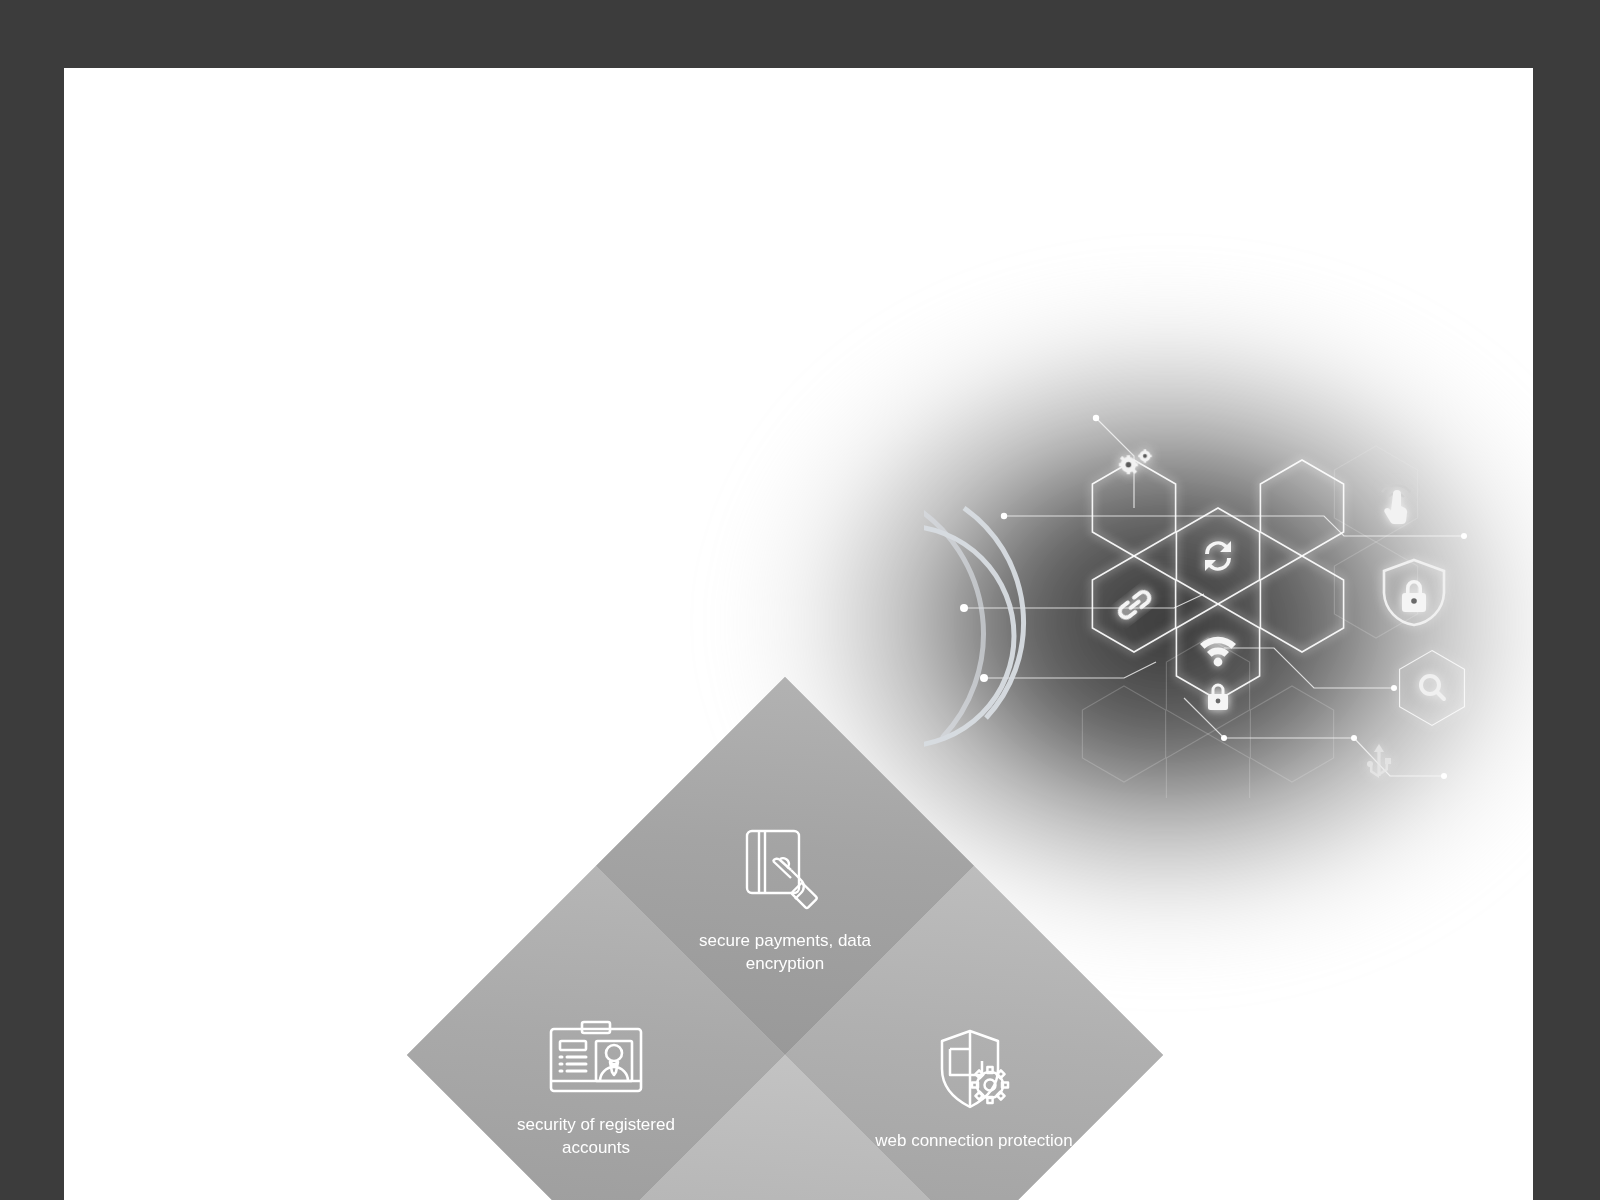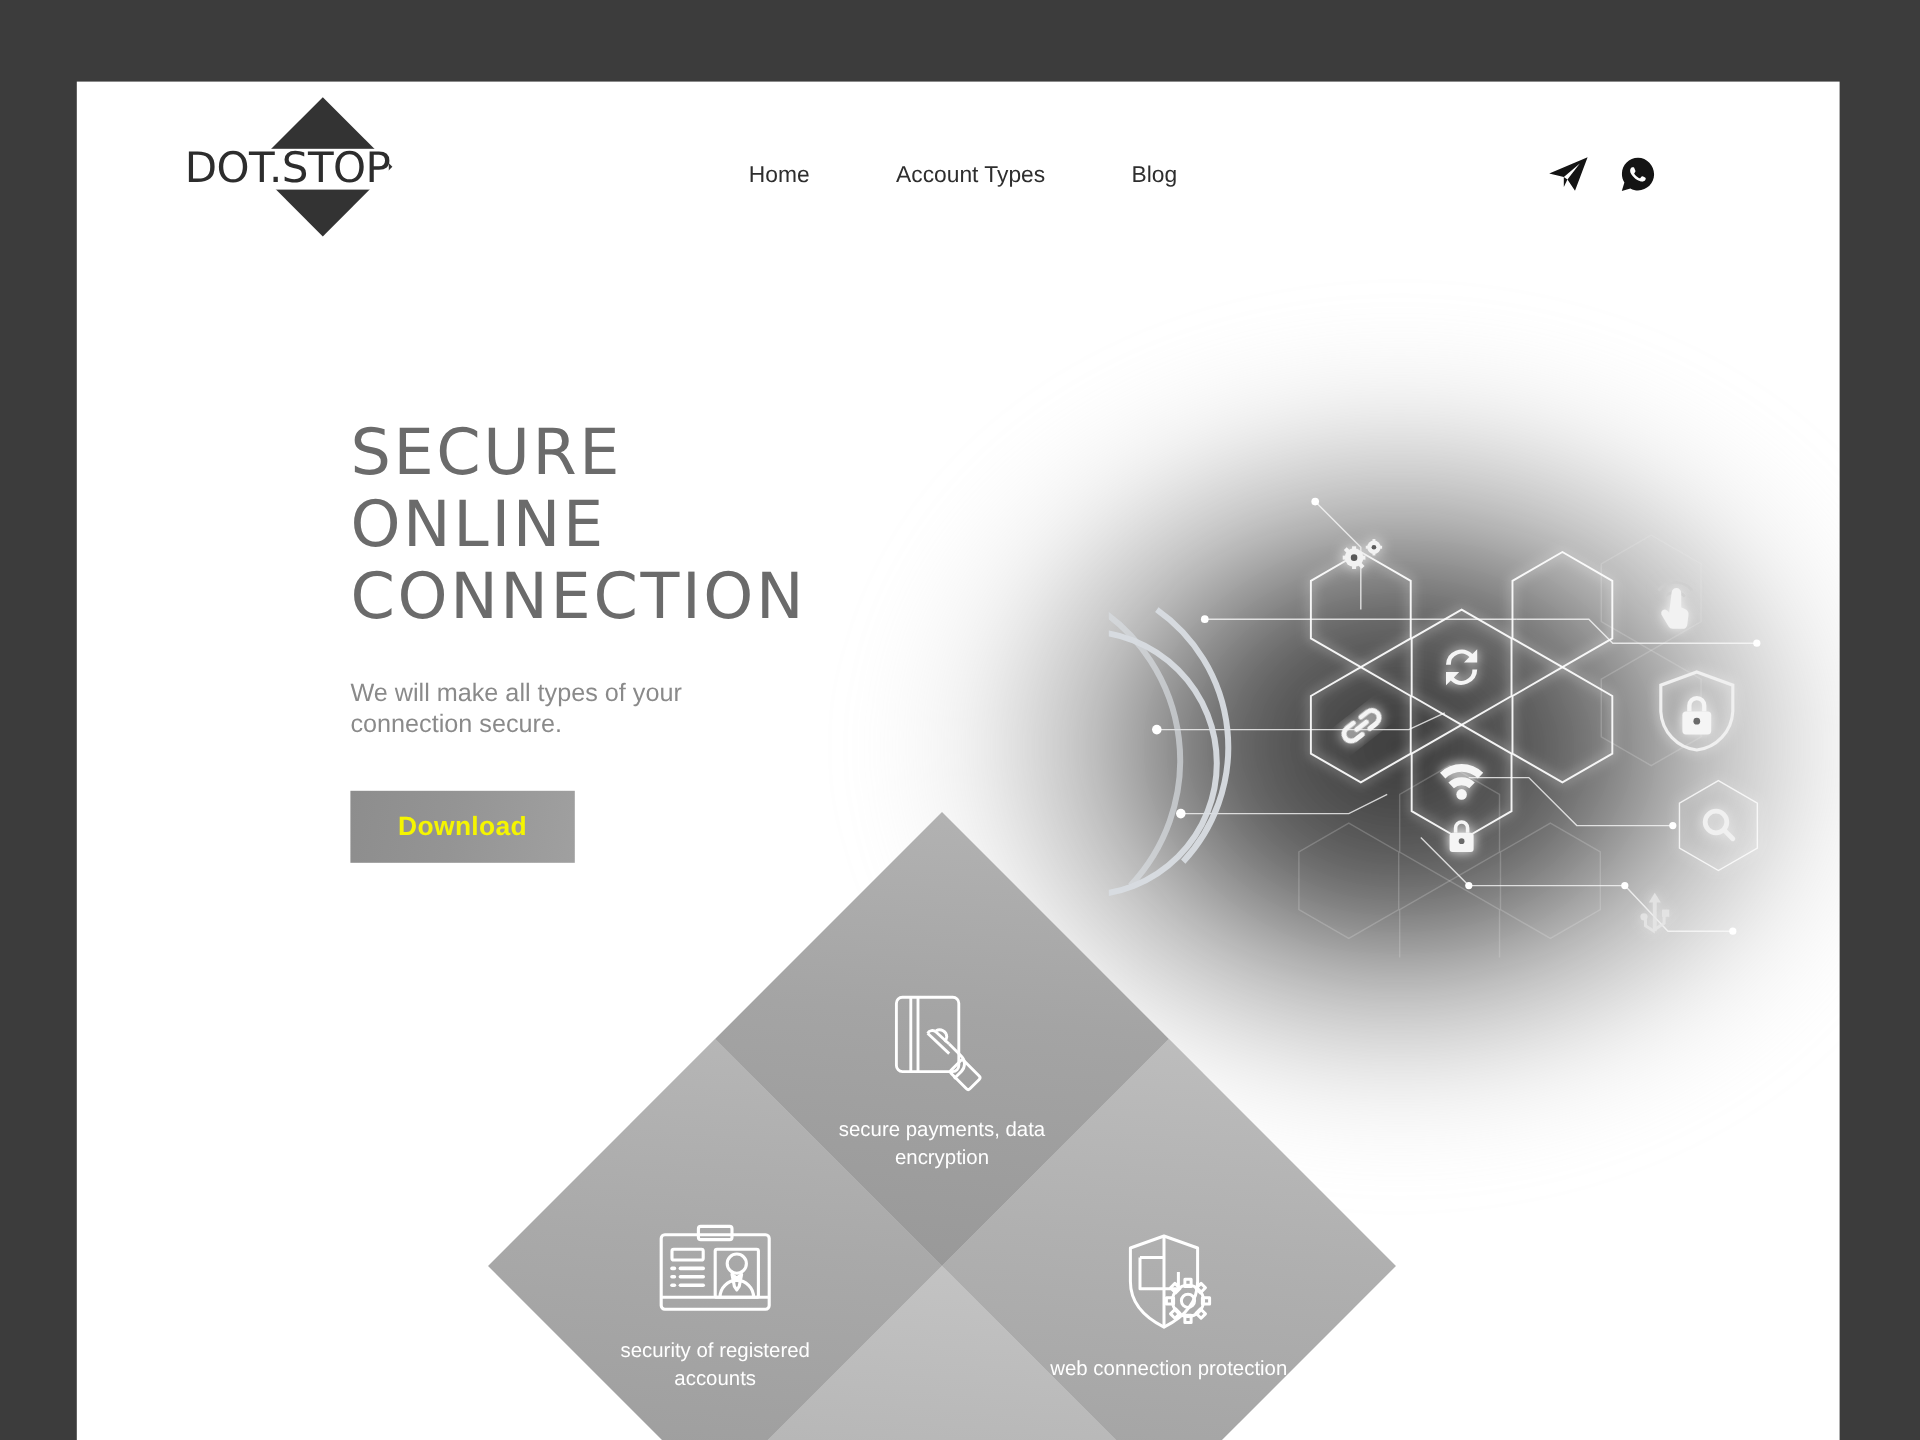--- a/index.html
+++ b/index.html
@@ -222,55 +222,20 @@
   .dcard.c4 .inner { transform: rotate(-45deg) translateY(34px); }
 </style>
 </head>
 <body>
 
 <div id="root">
   <div class="page">
 
     <div class="blob"></div>
 
-    <div class="header">
-
-      <div class="logo">
-        <div class="dia"></div>
-        <div class="band"></div>
-        <div class="wordmark">DOT.STOP</div>
-      </div>
-
-      <nav class="nav">
-        <a href="#">Home</a>
-        <a href="#">Account Types</a>
-        <a href="#">Blog</a>
-      </nav>
-
-      <div class="socials">
-        <span class="sicon">
-          <svg width="34" height="30" viewBox="0 0 34 30">
-            <path d="M1 14.5 L33 1 L22.5 29 L16.2 19.6 L26.5 6.2 L13.2 17.4 Z" fill="#141414"></path>
-            <path d="M13.2 17.6 L13.2 25.8 L16.2 19.6 Z" fill="#141414"></path>
-          </svg>
-        </span>
-        <span class="sicon">
-          <svg width="30" height="30" viewBox="0 0 32 32">
-            <path d="M16 1.6C8.1 1.6 1.7 8 1.7 15.9c0 2.8.8 5.4 2.2 7.6L1.6 31l7.7-2.2
-                     c2.1 1.2 4.4 1.8 6.7 1.8 7.9 0 14.3-6.4 14.3-14.3S23.9 1.6 16 1.6z" fill="#141414"></path>
-            <path d="M22.3 19.2c-.3-.2-2-1-2.3-1.1-.3-.1-.5-.2-.8.2s-.9 1.1-1.1 1.3
-                     c-.2.2-.4.3-.8.1-.3-.2-1.4-.5-2.7-1.7-1-.9-1.7-2-1.9-2.3
-                     -.2-.3 0-.5.2-.7.2-.2.4-.4.5-.6.2-.2.2-.4.3-.6.1-.2 0-.5 0-.7
-                     -.1-.2-.8-1.9-1.1-2.6-.3-.7-.6-.6-.8-.6h-.7c-.2 0-.6.1-.9.4
-                     -.3.4-1.2 1.2-1.2 2.9 0 1.7 1.2 3.3 1.4 3.5.2.2 2.4 3.7 5.9 5.1
-                     3.4 1.4 3.4 1 4 .9.6-.1 2-.8 2.3-1.6.3-.8.3-1.5.2-1.6-.1-.2-.3-.3-.6-.4z" fill="#ffffff"></path>
-          </svg>
-        </span>
-      </div>
-    </div>
 
     <div class="artwork">
       <svg width="570" height="400" viewBox="0 0 570 400">
         <defs>
           <g id="hexshape">
             <polygon points="0,-48 41.6,-24 41.6,24 0,48 -41.6,24 -41.6,-24"></polygon>
           </g>
           <filter id="glow" x="-60%" y="-60%" width="220%" height="220%">
             <feGaussianBlur stdDeviation="5" result="b"></feGaussianBlur>
             <feMerge>
@@ -414,29 +379,20 @@
           <path d="M-1.6 -18 l3.2 0 0 26 -3.2 0 z"></path>
           <path d="M0 -24 l5 8 -10 0 z"></path>
           <path d="M-9 -2 l0 6 9 6 0 -3 -6.5 -4.2 0 -4.8 z"></path>
           <circle cx="-9" cy="-4" r="3"></circle>
           <path d="M9 -6 l0 8 -9 6 0 -3 6.5 -4.2 0 -6.8 z"></path>
           <rect x="6" y="-10" width="6" height="6"></rect>
         </g>
       </svg>
     </div>
 
-    <div class="hero">
-      <h1>
-        <span>SECURE</span><br>
-        <span>ONLINE</span><br>
-        <span>CONNECTION</span>
-      </h1>
-      <p class="sub">We will make all types of your connection secure.</p>
-      <button class="btn-download">Download</button>
-    </div>
 
     <div class="diamonds">
 
       <div class="dcard c1">
         <div class="face"></div>
         <div class="inner">
           <span class="di">
             <svg width="92" height="88" viewBox="0 0 92 88" fill="none" stroke="#ffffff" stroke-width="2.4" stroke-linejoin="round">
               <rect x="8" y="6" width="52" height="62" rx="5"></rect>
               <line x1="20" y1="6" x2="20" y2="68"></line>

